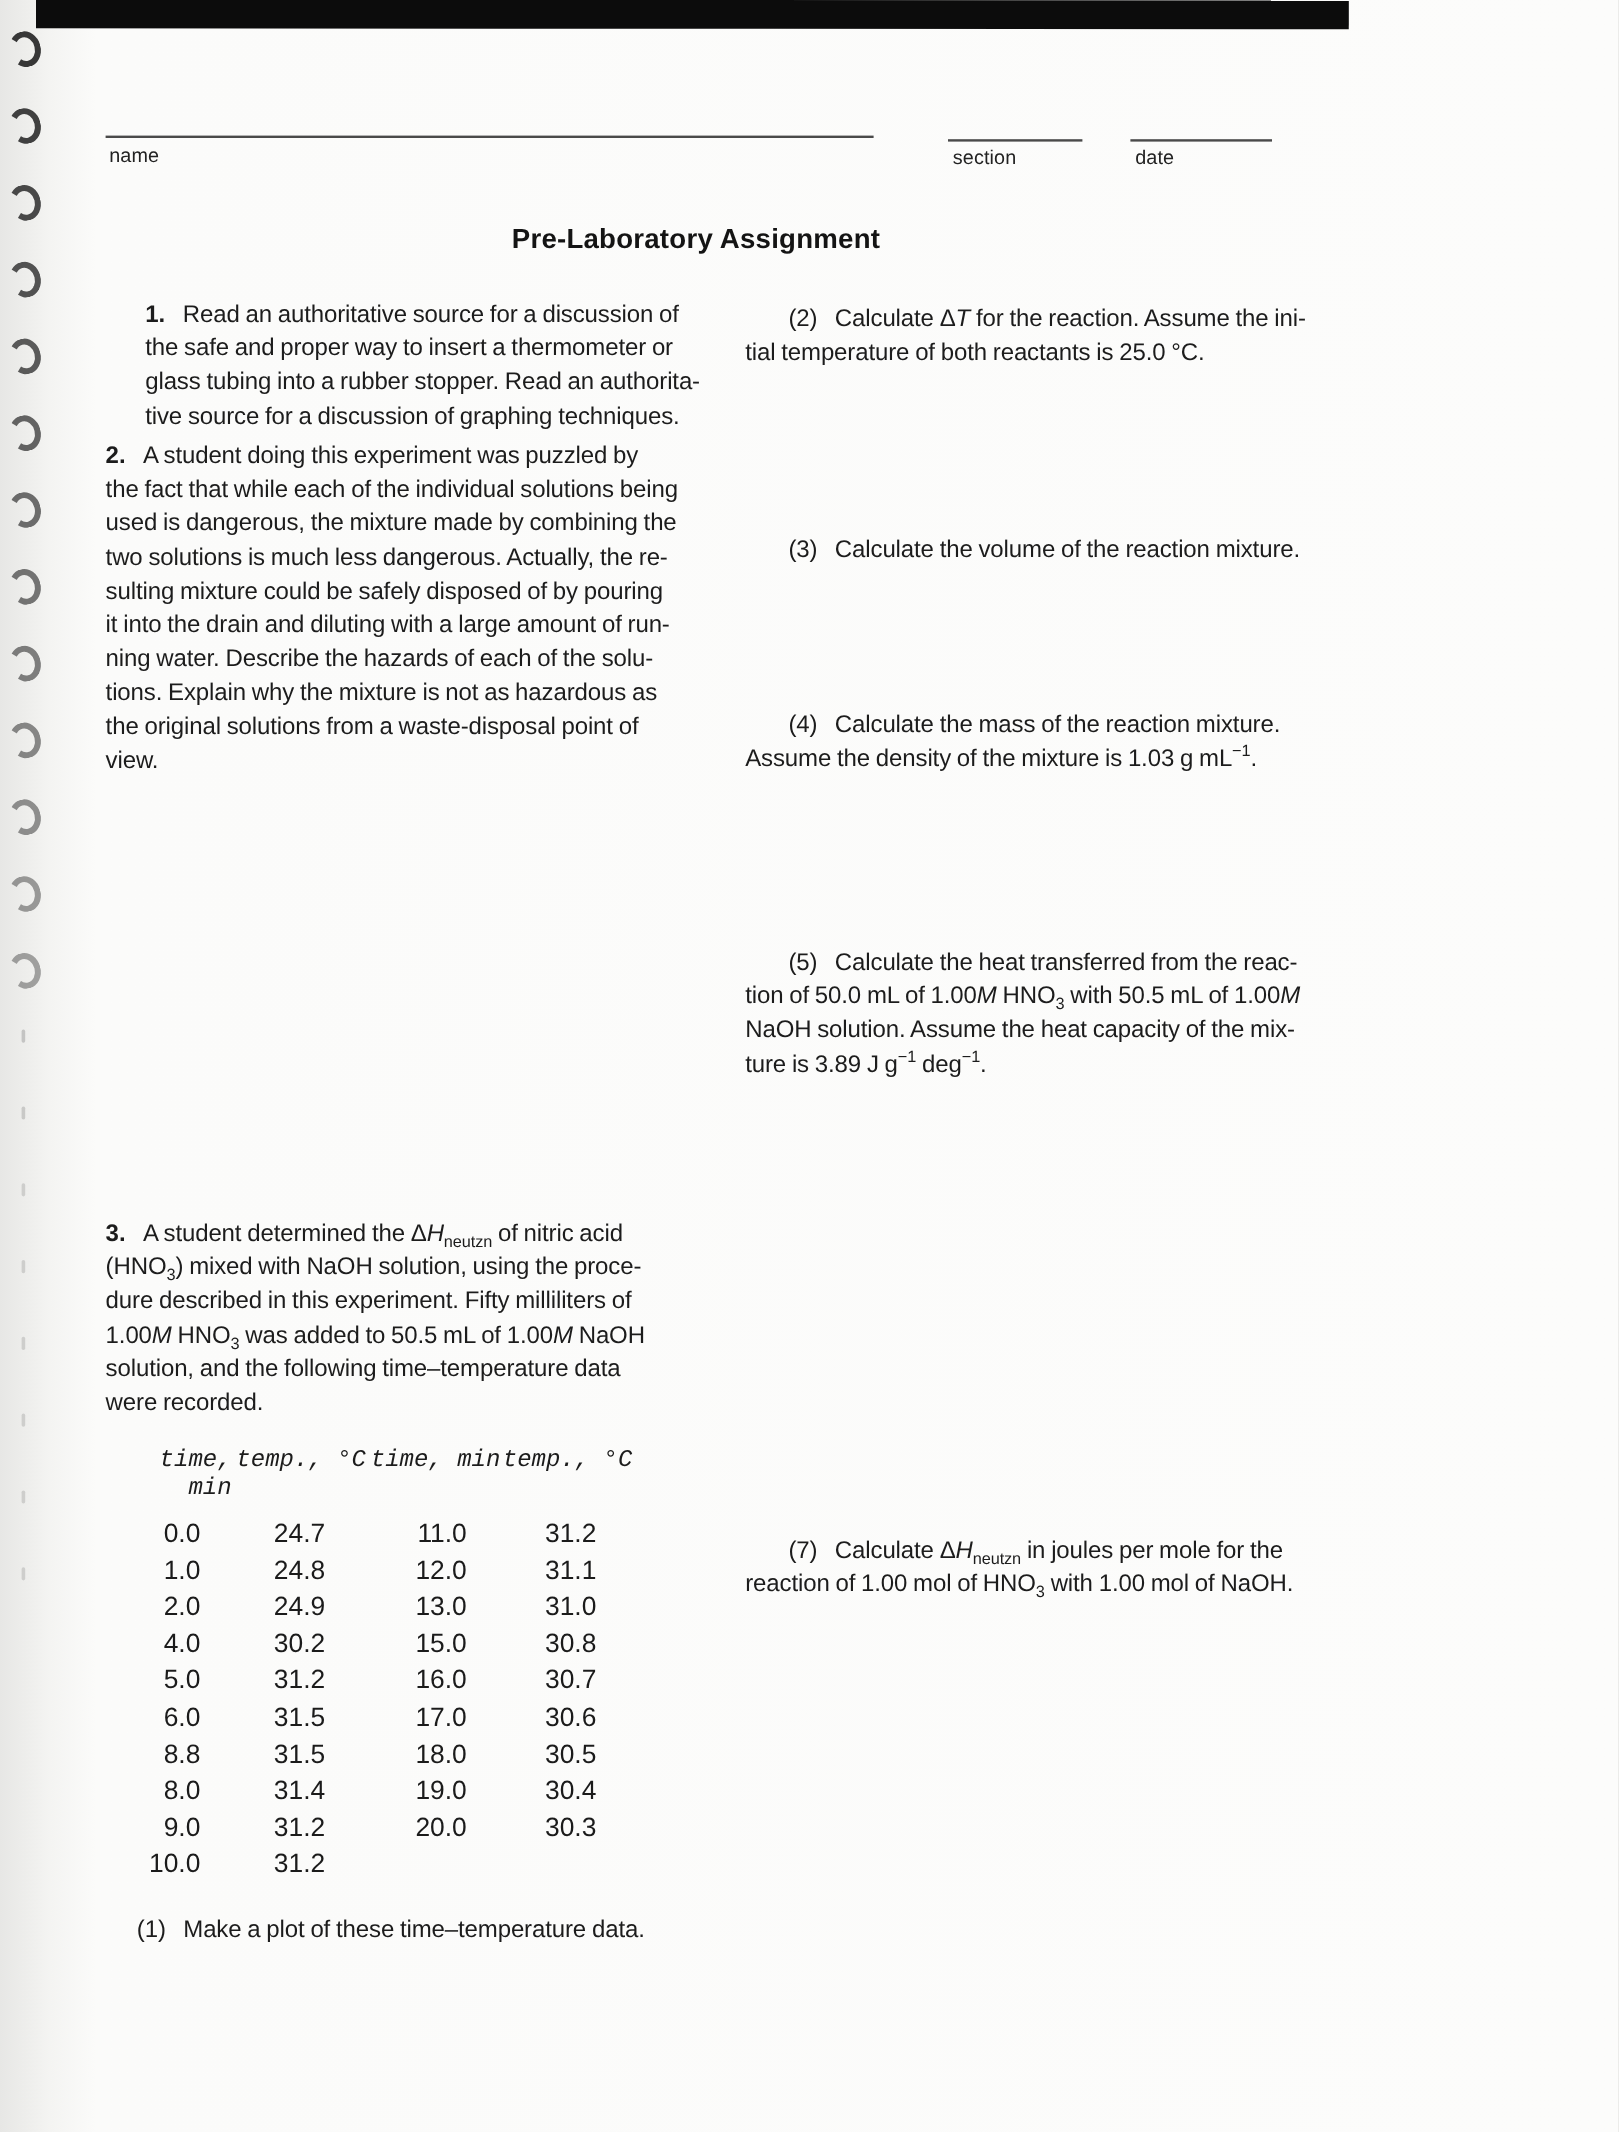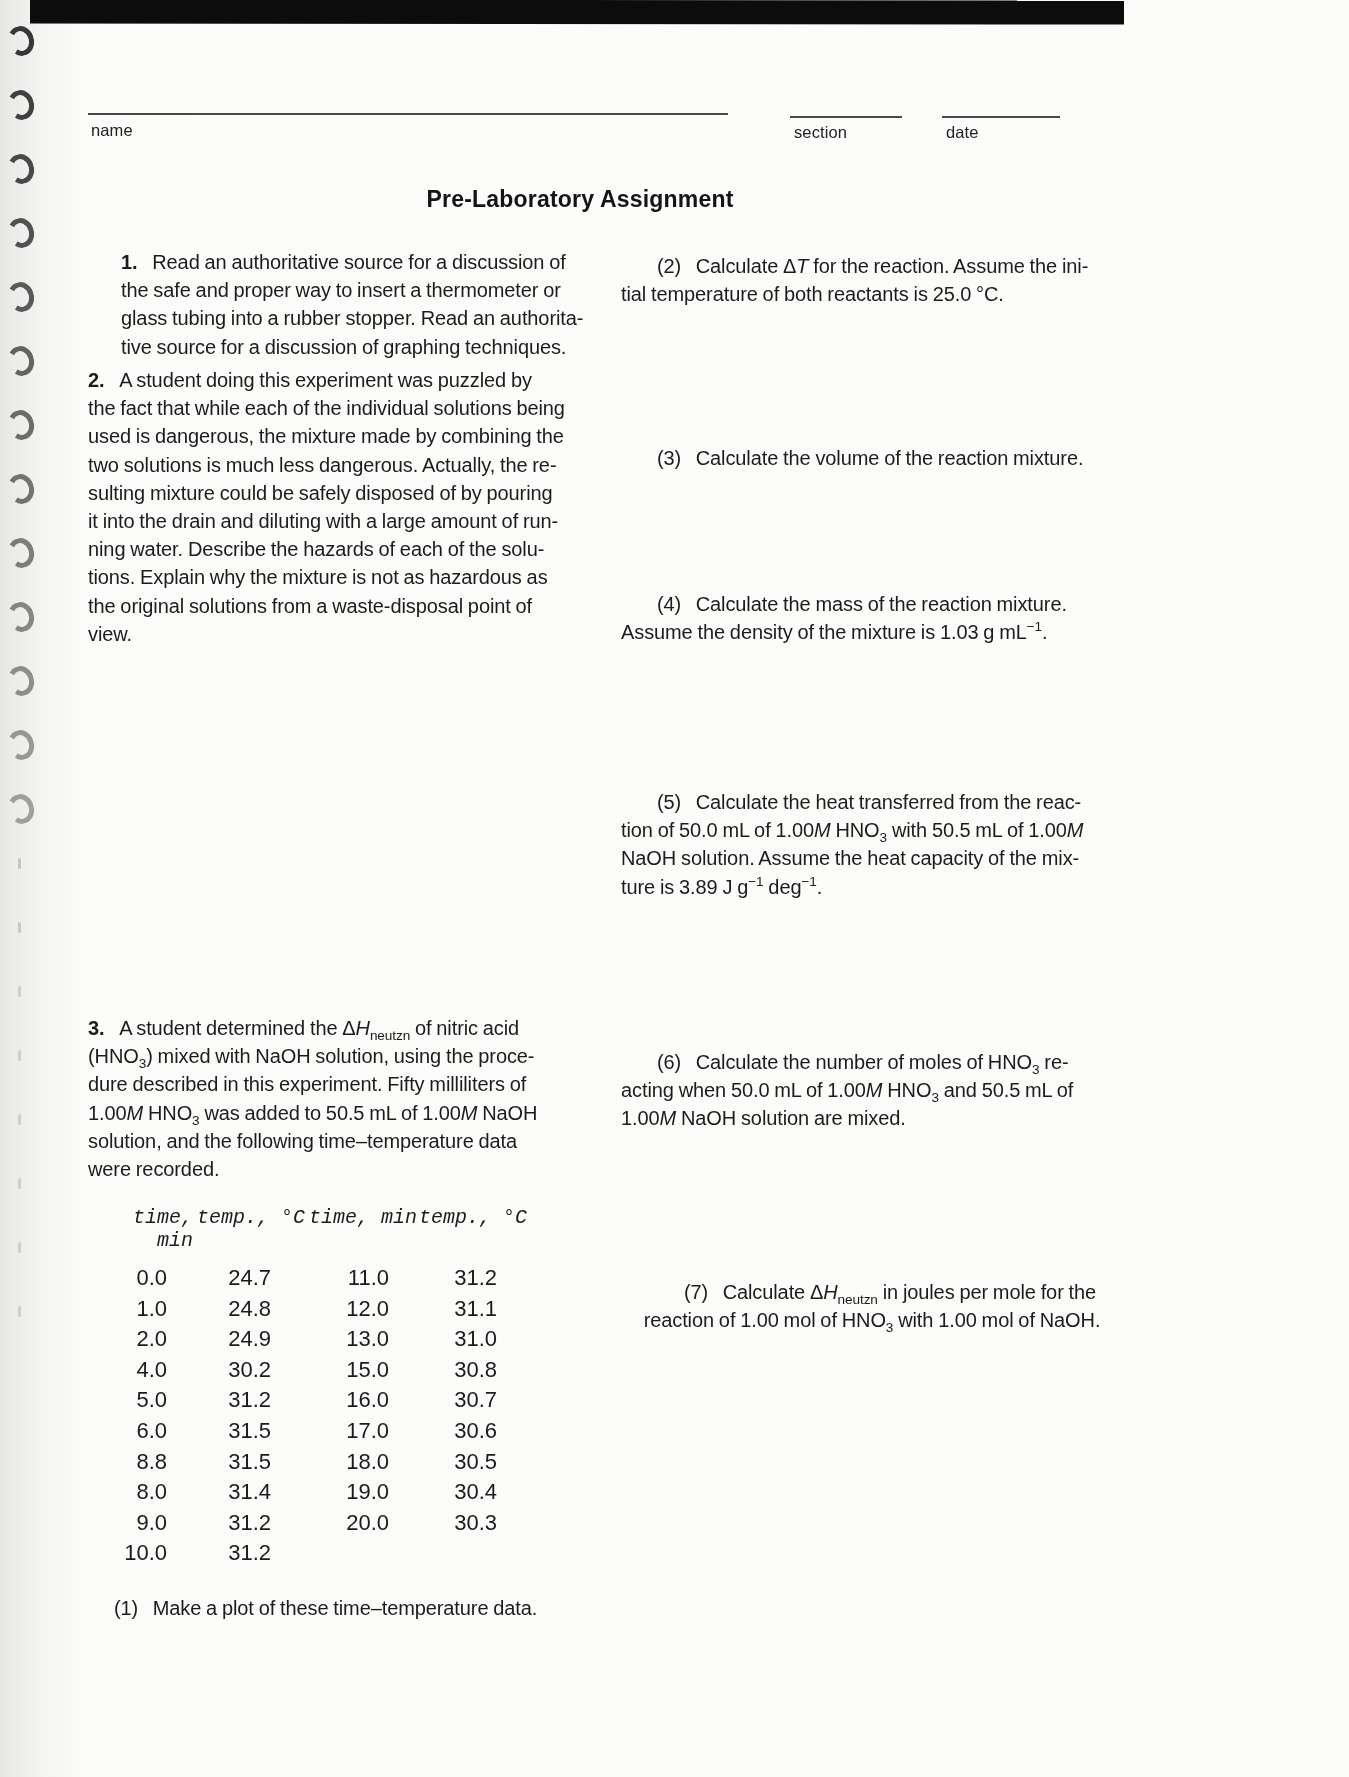--- a/index.html
+++ b/index.html
@@ -23,21 +23,21 @@
   sub,sup{font-size:68%;line-height:0;}
   .q1{left:76px;top:248px;width:505px;margin-left:45px;}
   .q2{left:88px;top:366px;width:505px;}
   .q3{left:88px;top:1014px;width:505px;}
   .sub1{left:88px;top:1594px;width:505px;}
   .p2{left:593px;top:252px;width:502px;}
   .p3{left:593px;top:444px;width:502px;}
   .p4{left:593px;top:590px;width:502px;}
   .p5{left:593px;top:788px;width:502px;}
   .p6{left:593px;top:1048px;width:502px;}
-  .p7{left:593px;top:1278px;width:502px;text-align:center;}
+  .p7{left:593px;top:1278px;width:502px;}
   .p8{left:593px;top:1446px;width:502px;}
   .datatable{position:absolute;left:85px;top:1206px;}
   .thead{display:grid;grid-template-columns:108px 112px 112px 110px;font-style:italic;font-size:20px;color:#1c1c1c;}
   .thead div{text-align:right;font-family:Liberation Mono, monospace;}
   .tbody{margin-top:11px;}
   .trow{display:grid;grid-template-columns:108px 112px 112px 110px;height:30.6px;line-height:30.6px;font-size:22px;}
   .tcell{text-align:right;}
   .c0{padding-right:26px;} .c1{padding-right:34px;} .c2{padding-right:28px;} .c3{padding-right:30px;}
   .mix{text-align:left;font-weight:bold;padding-right:0;margin-left:-10px;}
   .dash{display:inline-block;width:44px;height:3px;background:#1b1b1b;vertical-align:middle;margin-bottom:3px;}
@@ -157,16 +157,15 @@
         </div>
       </div>
   </div>
 
   <div class="para sub1 indent-sm">(1)&nbsp;&nbsp;&nbsp;Make a plot of these time–temperature data.</div>
 
   <div class="para p2 indent">(2)&nbsp;&nbsp;&nbsp;Calculate Δ<i>T</i> for the reaction. Assume the ini-<br>tial temperature of both reactants is 25.0 °C.</div>
   <div class="para p3 indent">(3)&nbsp;&nbsp;&nbsp;Calculate the volume of the reaction mixture.</div>
   <div class="para p4 indent">(4)&nbsp;&nbsp;&nbsp;Calculate the mass of the reaction mixture.<br>Assume the density of the mixture is 1.03 g mL<sup>−1</sup>.</div>
   <div class="para p5 indent">(5)&nbsp;&nbsp;&nbsp;Calculate the heat transferred from the reac-<br>tion of 50.0 mL of 1.00<i>M</i> HNO<sub>3</sub> with 50.5 mL of 1.00<i>M</i><br>NaOH solution. Assume the heat capacity of the mix-<br>ture is 3.89 J g<sup>−1</sup> deg<sup>−1</sup>.</div>
-  <div class="para p6 indent">(6)&nbsp;&nbsp;&nbsp;Calculate the number of moles of HNO<sub>3</sub> re-<br>acting when 50.0 mL of 1.00<i>M</i> HNO<sub>3</sub> and 50.5 mL of<br>1.00<i>M</i> NaOH solution are mixed.</div>
   <div class="para p7 indent">(7)&nbsp;&nbsp;&nbsp;Calculate Δ<i>H</i><sub>neutzn</sub> in joules per mole for the<br>reaction of 1.00 mol of HNO<sub>3</sub> with 1.00 mol of NaOH.</div>
 
 </div>
 
 </body></html>

